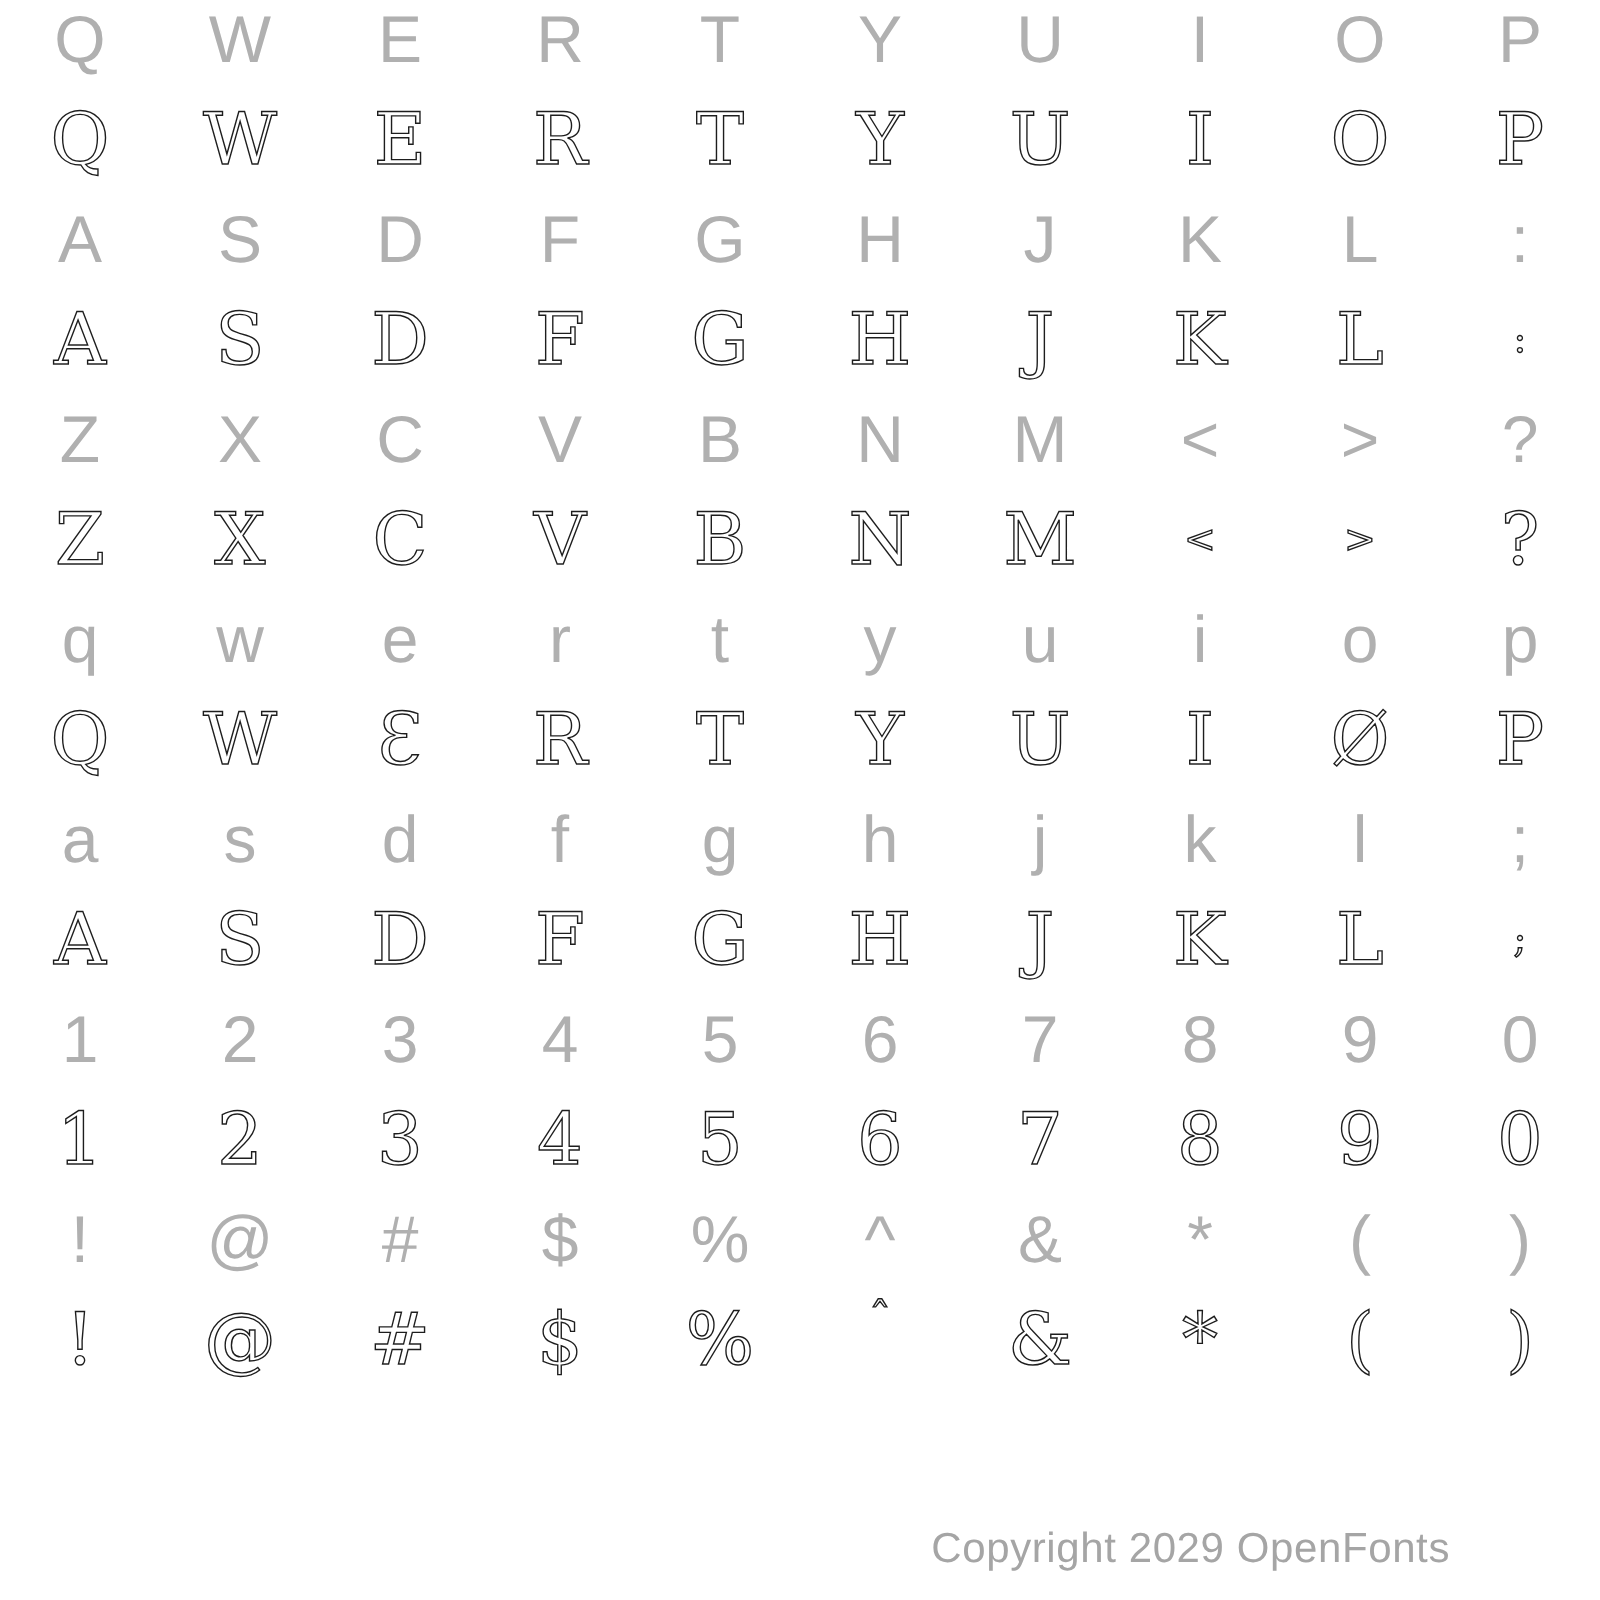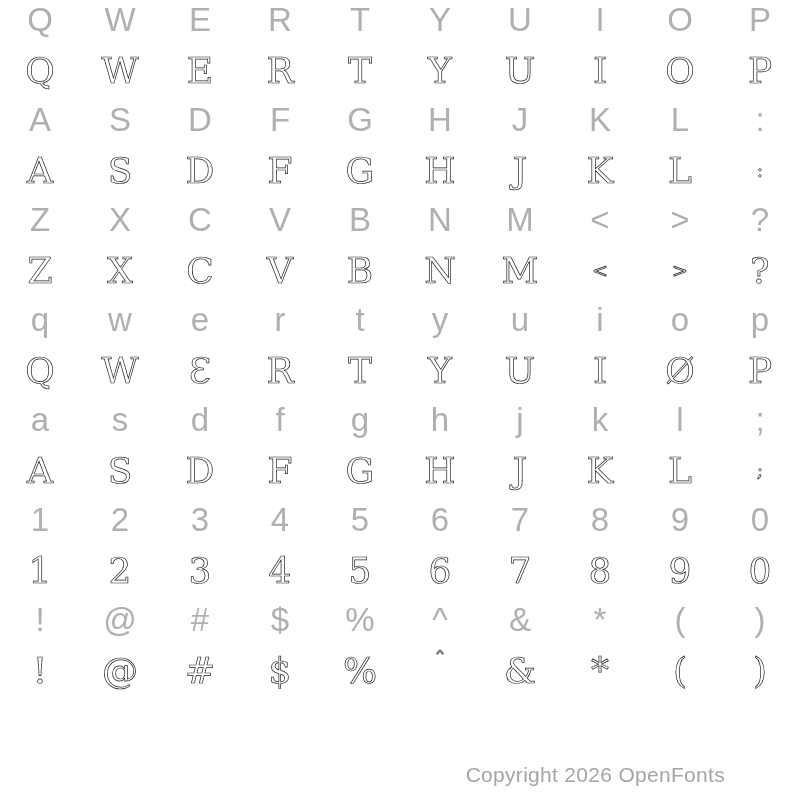--- a/index.html
+++ b/index.html
@@ -234,14 +234,14 @@
         <span class="cell">#</span>
         <span class="cell">$</span>
         <span class="cell">%</span>
         <span class="cell small raised">ˆ</span>
         <span class="cell">&amp;</span>
         <span class="cell">*</span>
         <span class="cell">(</span>
         <span class="cell">)</span>
       </div>
     </div>
-  <div class="footer">Copyright 2026 OpenFonts</div>
+  <div class="footer">Copyright 2029 OpenFonts</div>
 </div>
 
 </body></html>

